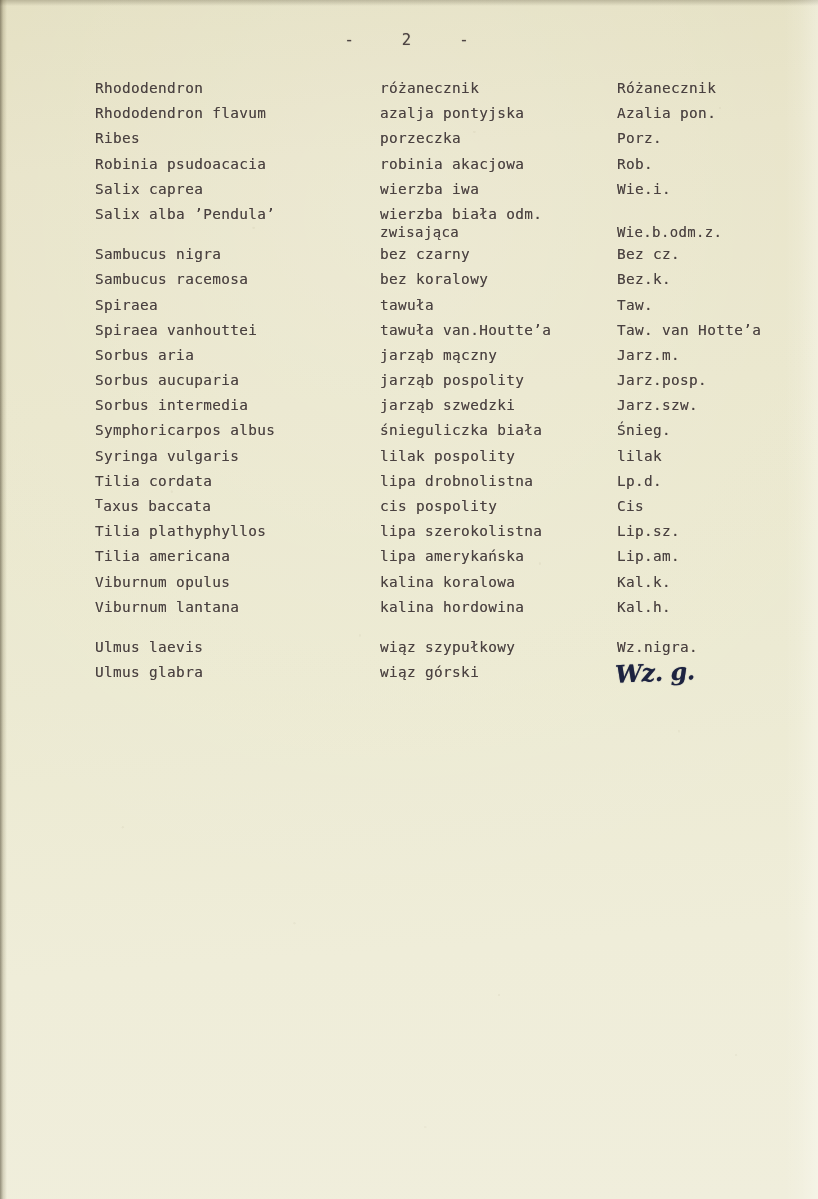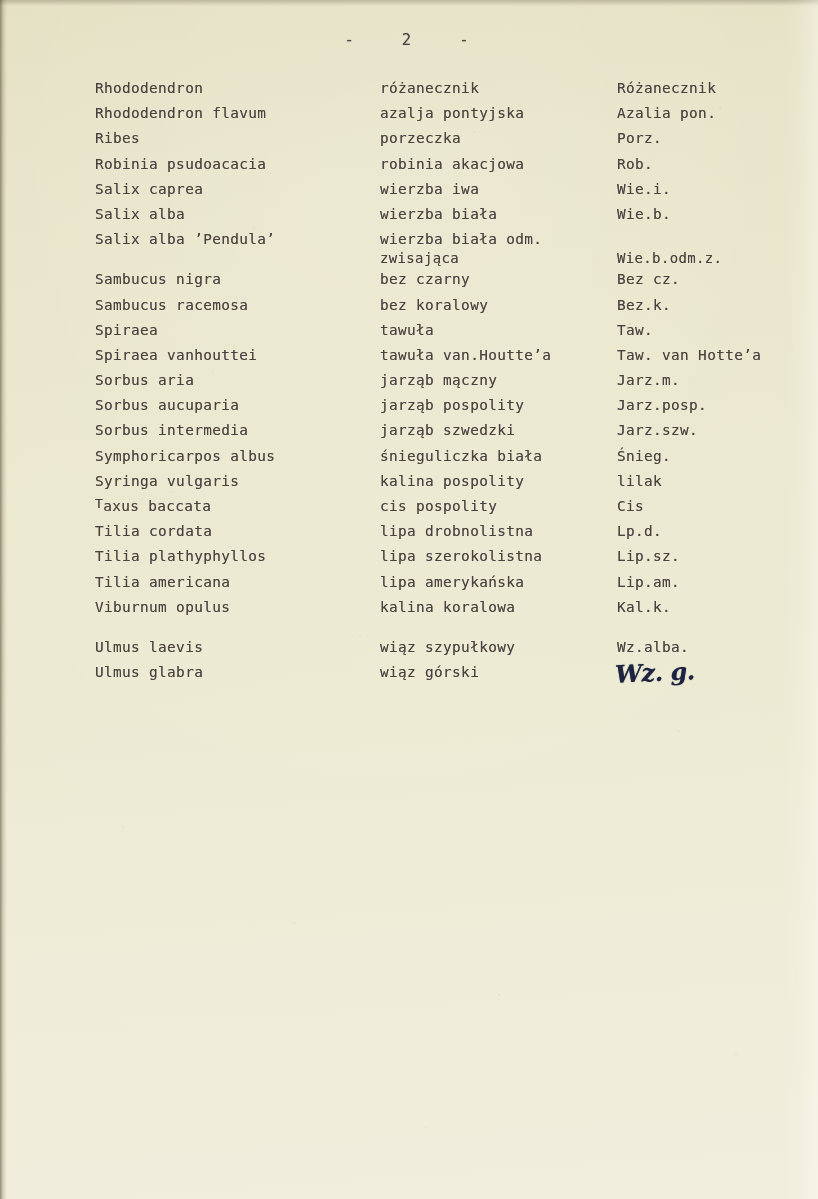--- a/index.html
+++ b/index.html
@@ -184,25 +184,20 @@
       <div class="row">
         <div class="c c-latin">Robinia psudoacacia</div>
         <div class="c c-pl">robinia akacjowa</div>
         <div class="c c-abbr">Rob.</div>
       </div>
       <div class="row">
         <div class="c c-latin">Salix caprea</div>
         <div class="c c-pl">wierzba iwa</div>
         <div class="c c-abbr">Wie.i.</div>
       </div>
-      <div class="row">
-        <div class="c c-latin">Salix alba</div>
-        <div class="c c-pl">wierzba biała</div>
-        <div class="c c-abbr">Wie.b.</div>
-      </div>
       <div class="row tall">
         <div class="c c-latin">Salix alba ’Pendula’</div>
         <div class="c c-pl">wierzba biała odm.</div>
         <div class="subline c-pl">zwisająca</div>
         <div class="subline" style="left: 522px;">Wie.b.odm.z.</div>
       </div>
       <div class="row gap"></div>
       <div class="row">
         <div class="c c-latin">Sambucus nigra</div>
         <div class="c c-pl">bez czarny</div>
@@ -238,53 +233,58 @@
         <div class="c c-pl">jarząb szwedzki</div>
         <div class="c c-abbr">Jarz.szw.</div>
       </div>
       <div class="row">
         <div class="c c-latin">Symphoricarpos albus</div>
         <div class="c c-pl">śnieguliczka biała</div>
         <div class="c c-abbr">Śnieg.</div>
       </div>
       <div class="row">
         <div class="c c-latin">Syringa vulgaris</div>
-        <div class="c c-pl">kalina pospolity</div>
+        <div class="c c-pl">lilak pospolity</div>
         <div class="c c-abbr">lilak</div>
+      </div>
+      <div class="row">
+        <div class="c c-latin">Tilia cordata</div>
+        <div class="c c-pl">lipa drobnolistna</div>
+        <div class="c c-abbr">Lp.d.</div>
       </div>
       <div class="row">
         <div class="c c-latin"><span class="raised">T</span>axus baccata</div>
         <div class="c c-pl">cis pospolity</div>
         <div class="c c-abbr">Cis</div>
       </div>
       <div class="row">
-        <div class="c c-latin">Tilia cordata</div>
-        <div class="c c-pl">lipa drobnolistna</div>
-        <div class="c c-abbr">Lp.d.</div>
-      </div>
-      <div class="row">
         <div class="c c-latin">Tilia plathyphyllos</div>
         <div class="c c-pl">lipa szerokolistna</div>
         <div class="c c-abbr">Lip.sz.</div>
       </div>
       <div class="row">
         <div class="c c-latin">Tilia americana</div>
         <div class="c c-pl">lipa amerykańska</div>
         <div class="c c-abbr">Lip.am.</div>
       </div>
       <div class="row">
         <div class="c c-latin">Viburnum opulus</div>
         <div class="c c-pl">kalina koralowa</div>
         <div class="c c-abbr">Kal.k.</div>
       </div>
+      <div class="row">
+        <div class="c c-latin">Viburnum lantana</div>
+        <div class="c c-pl">kalina hordowina</div>
+        <div class="c c-abbr">Kal.h.</div>
+      </div>
       <div class="row gap"></div>
       <div class="row">
         <div class="c c-latin">Ulmus laevis</div>
         <div class="c c-pl">wiąz szypułkowy</div>
-        <div class="c c-abbr">Wz.alba.</div>
+        <div class="c c-abbr">Wz.nigra.</div>
       </div>
       <div class="row">
         <div class="c c-latin">Ulmus glabra</div>
         <div class="c c-pl">wiąz górski</div>
         <div class="hand">Wz. g.</div>
       </div>
     </div>
 
 </div>
 

